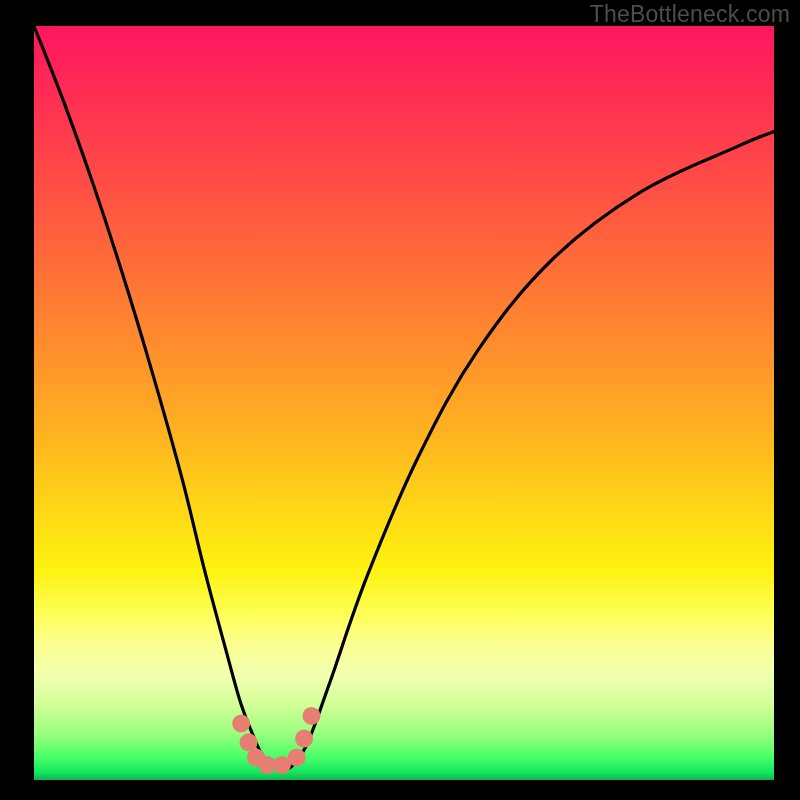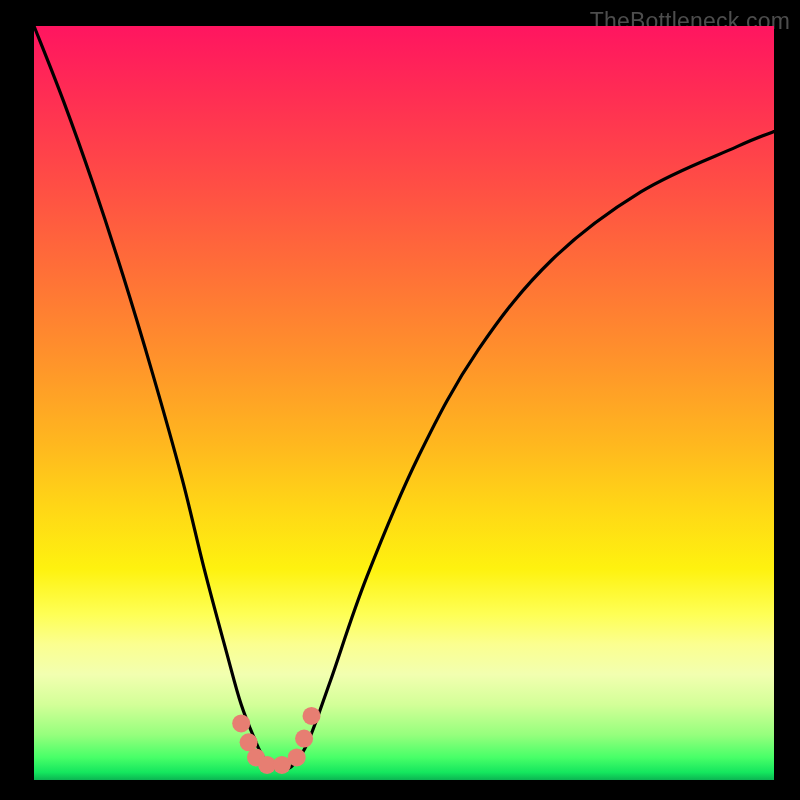--- a/index.html
+++ b/index.html
@@ -62,21 +62,21 @@
       #f2ffb0  86%,
       #d3ff98  90%,
       #96ff7d  94%,
       #48ff68  97%,
       #14e65e  99%,
       #0bb552 100%
     );
   }
   .watermark {
     position: absolute;
-    top: 8px;
+    top: 1px;
     right: 10px;
     color: #4d4d4d;
     font-size: 23px;
     font-weight: 400;
     letter-spacing: 0.2px;
     user-select: none;
   }
   svg.curve {
     position: absolute;
     left: 0; top: 0;

